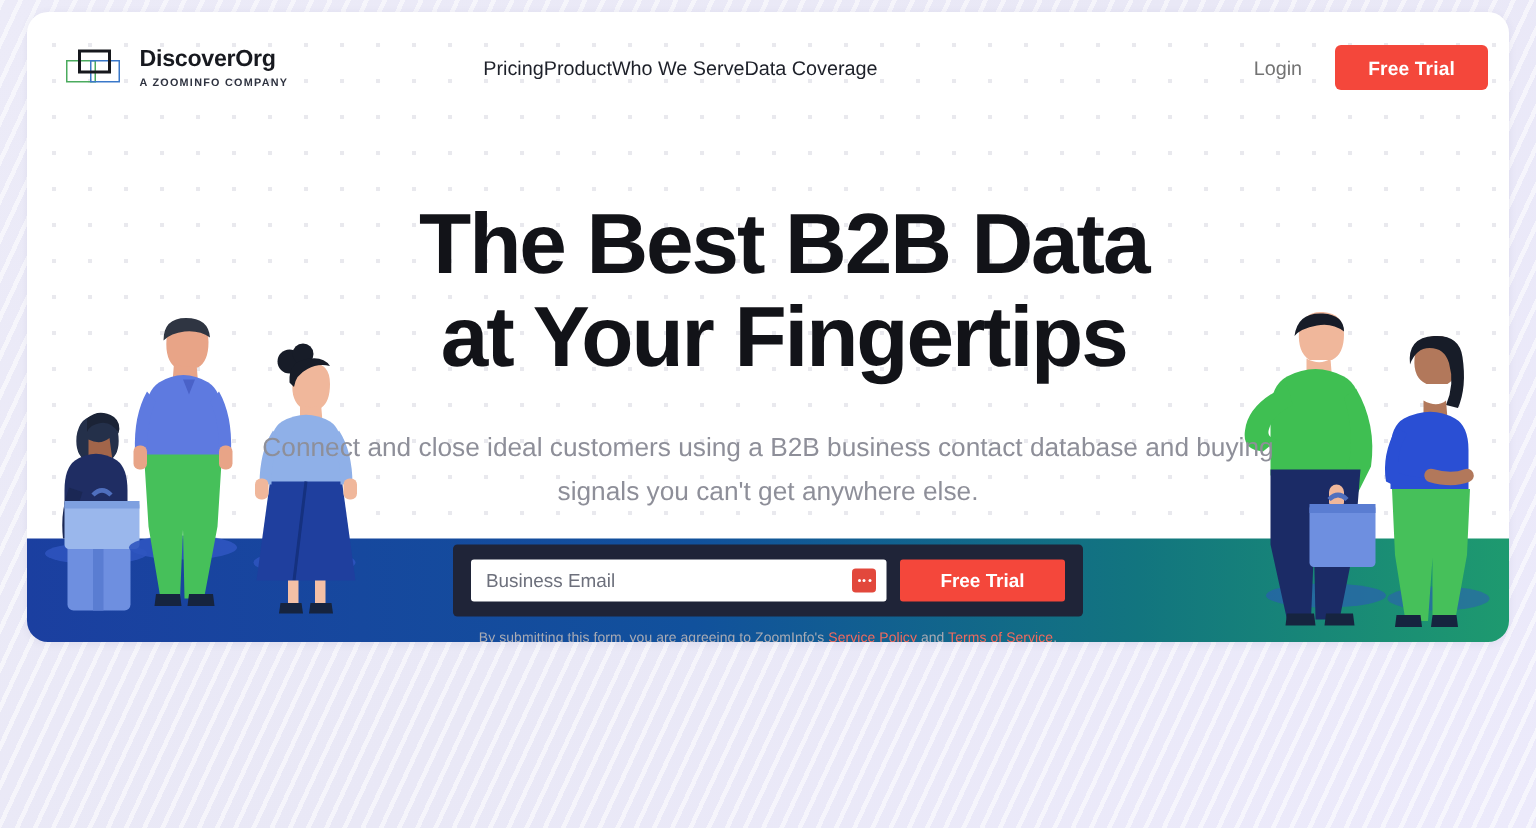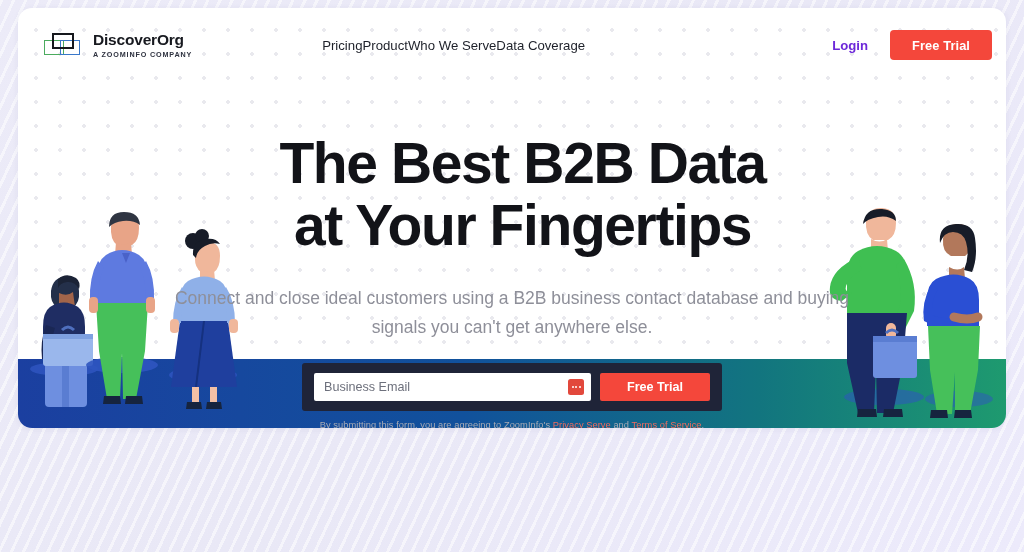--- a/index.html
+++ b/index.html
@@ -52,21 +52,21 @@
   .lm-black { left:8px; top:1px; width:22px; height:16px; border:2px solid #16181d; background:#fff; }
   .brand-text { display:flex; flex-direction:column; line-height:1; }
   .brand-name { font-size:15.5px; font-weight:bold; color:#17191f; letter-spacing:-0.2px; }
   .brand-sub { font-size:7.2px; font-weight:bold; color:#2f3340; letter-spacing:0.85px; margin-top:3px; }
 
   .nav { display:flex; margin-left:130px; }
   .nav a {
     font-size:13.2px; color:#1d2029; text-decoration:none; white-space:nowrap;
   }
   .header-right { margin-left:auto; display:flex; align-items:center; gap:22px; }
-  .login-link { font-size:13.2px; color:#6d28d9; text-decoration:none;font-weight:bold; }
+  .login-link { font-size:13.2px; color:#737373; text-decoration:none; }
   .trial-btn {
     background:#f4473b; color:#fff; border:none;
     font-size:12.8px; font-weight:bold;
     padding:0 22px; height:30px; border-radius:4px;
     cursor:pointer; font-family:inherit;
     letter-spacing:0.1px;
   }
 
   
   .hero { position:absolute; left:0; top:0; width:100%; z-index:4; text-align:center; }
@@ -174,21 +174,21 @@
         <input type="text" placeholder="Business Email" style="">
         <span class="autofill-icon">
           <s></s>
             <s></s>
             <s></s>
         </span>
       </div>
       <button class="form-submit">Free Trial</button>
     </div>
     <div class="fineprint">
-      <span>By submitting this form, you are agreeing to ZoomInfo's </span><a href="#">Privacy Serve</a><span> and </span><a href="#">Terms of Service</a><span>.</span>
+      <span>By submitting this form, you are agreeing to ZoomInfo's </span><a href="#">Service Policy</a><span> and </span><a href="#">Terms of Service</a><span>.</span>
     </div>
   </div>
 
   <div class="illo">
     <svg viewBox="0 0 988 235" preserveAspectRatio="none">
       <defs>
         <linearGradient id="floorGrad" x1="0" y1="0" x2="1" y2="0">
           <stop offset="0%" stop-color="#1b3fa0"></stop>
           <stop offset="45%" stop-color="#11519c"></stop>
           <stop offset="75%" stop-color="#12757f"></stop>

